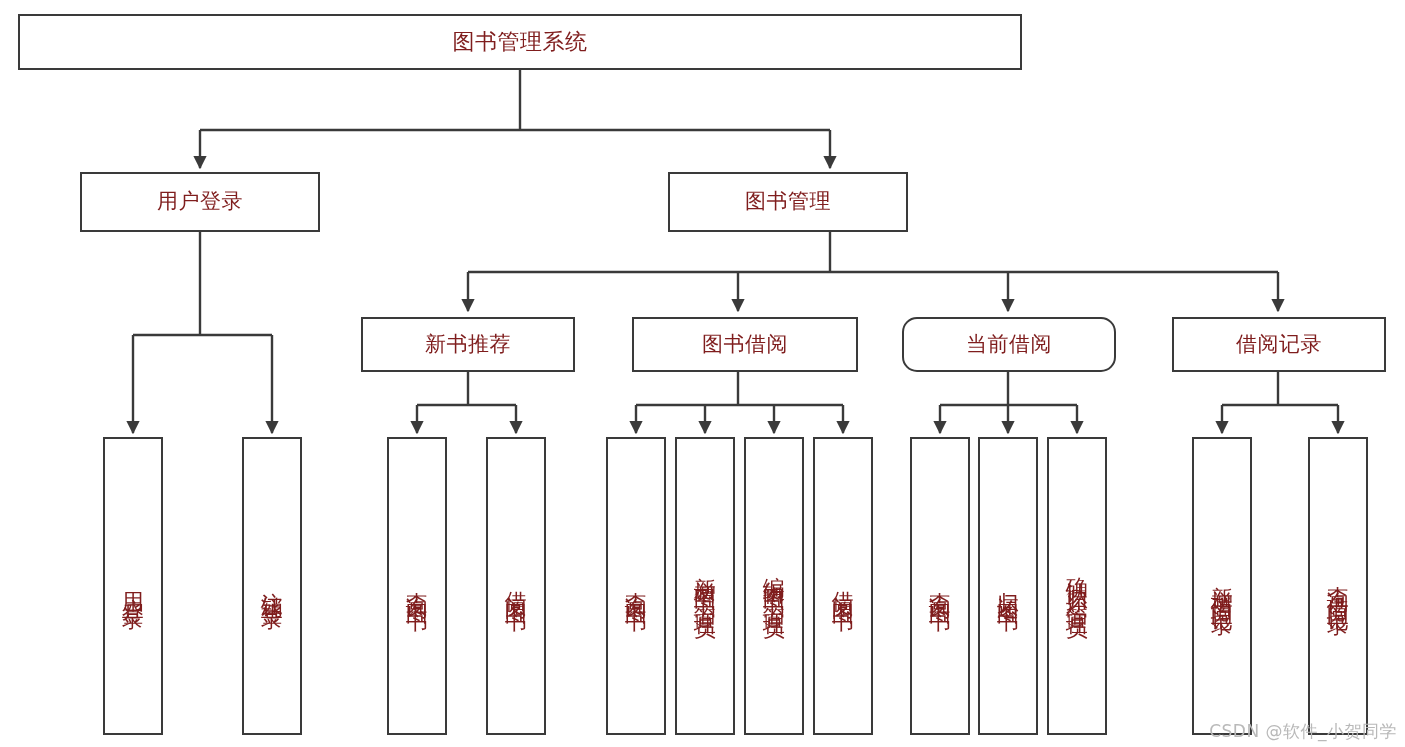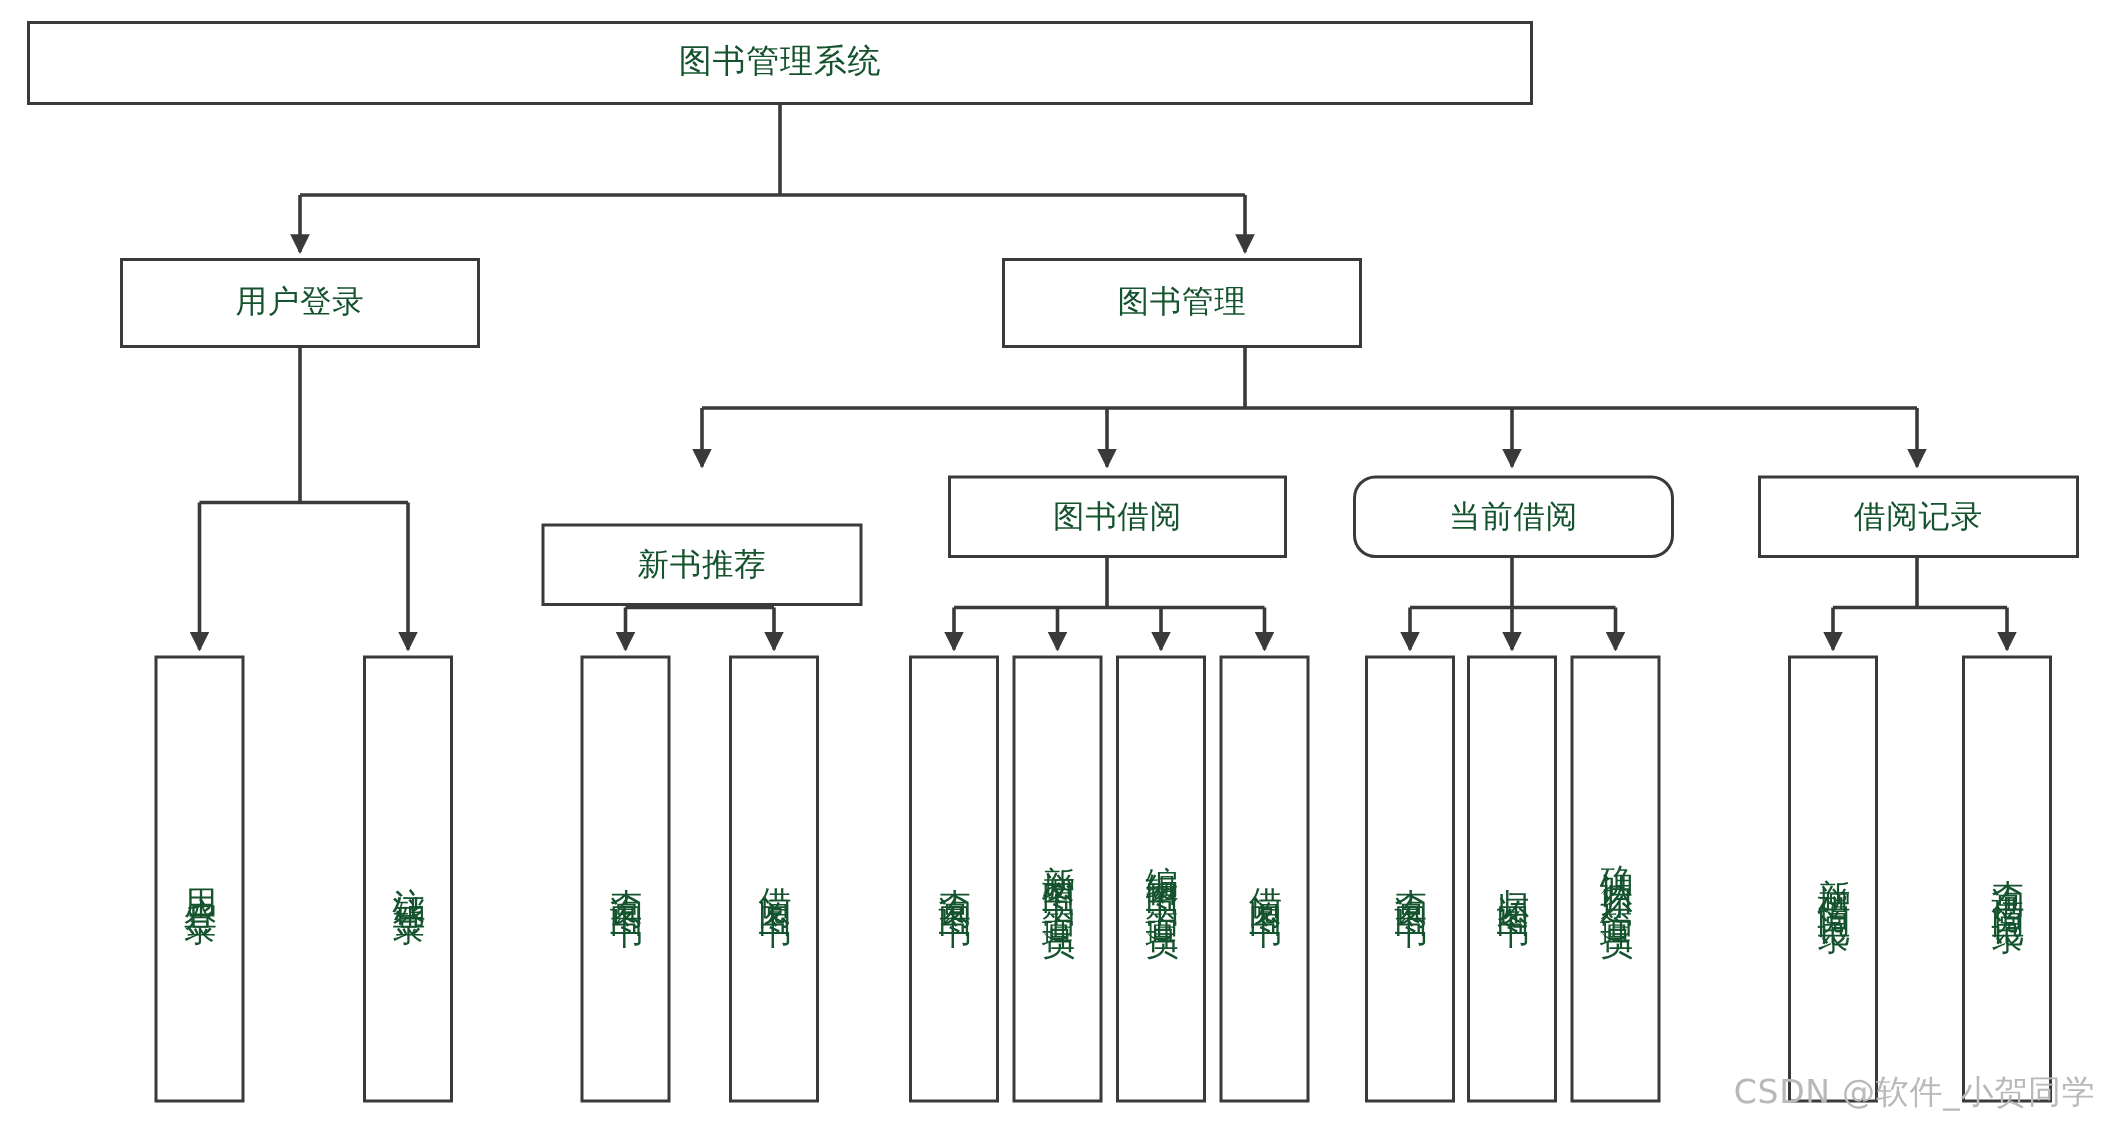--- a/index.html
+++ b/index.html
@@ -27,21 +27,21 @@
     pointer-events: none;
   }
   .node {
     position: absolute;
     box-sizing: border-box;
     background: #ffffff;
     border: 2px solid #3a3a3a;
     display: flex;
     align-items: center;
     justify-content: center;
-    color: #14532d;
+    color: #7f1d1d;
     text-align: center;
   }
   .node-h {
     font-size: 21px;
     letter-spacing: 0.5px;
     line-height: 1.2;
   }
   .node-root {
     font-size: 22px;
   }
@@ -58,21 +58,21 @@
   .node-v .vlabel {
     writing-mode: vertical-rl;
     text-orientation: upright;
     display: block;
     white-space: nowrap;
   }
   #watermark {
     position: absolute;
     right: 8px;
     bottom: 4px;
-    font-size: 22px;
+    font-size: 17px;
     color: #b9b9b9;
     letter-spacing: 0.5px;
     white-space: nowrap;
     user-select: none;
   }
 </style>
 </head>
 <body>
 
 <div id="diagram-root">
@@ -131,21 +131,21 @@
     <span>图书管理系统</span>
   </div>
 
   <div class="node node-h" style="left:80px; top:172px; width:240px; height:60px;">
     <span>用户登录</span>
   </div>
   <div class="node node-h" style="left:668px; top:172px; width:240px; height:60px;">
     <span>图书管理</span>
   </div>
 
-  <div class="node node-h" style="left:361px; top:317px; width:214px; height:55px;margin-top:32px;">
+  <div class="node node-h" style="left:361px; top:317px; width:214px; height:55px;">
     <span>新书推荐</span>
   </div>
   <div class="node node-h" style="left:632px; top:317px; width:226px; height:55px;">
     <span>图书借阅</span>
   </div>
   <div class="node node-h" style="left:902px; top:317px; width:214px; height:55px;border-radius:15px;">
     <span>当前借阅</span>
   </div>
   <div class="node node-h" style="left:1172px; top:317px; width:214px; height:55px;font-family:Liberation Serif, serif;">
     <span>借阅记录</span>

